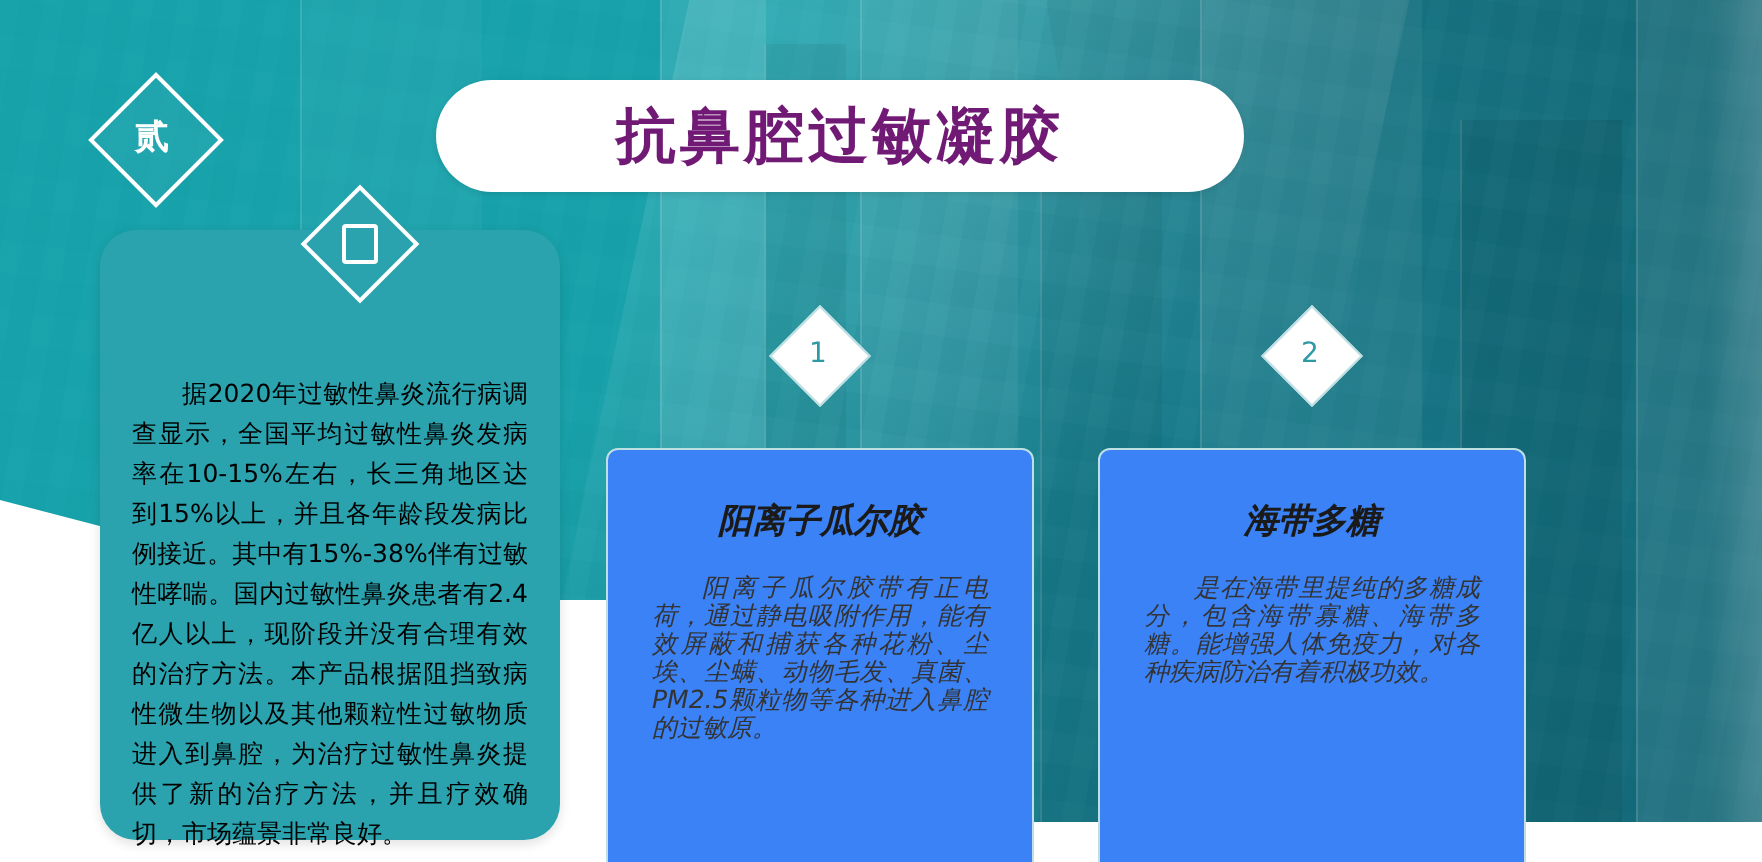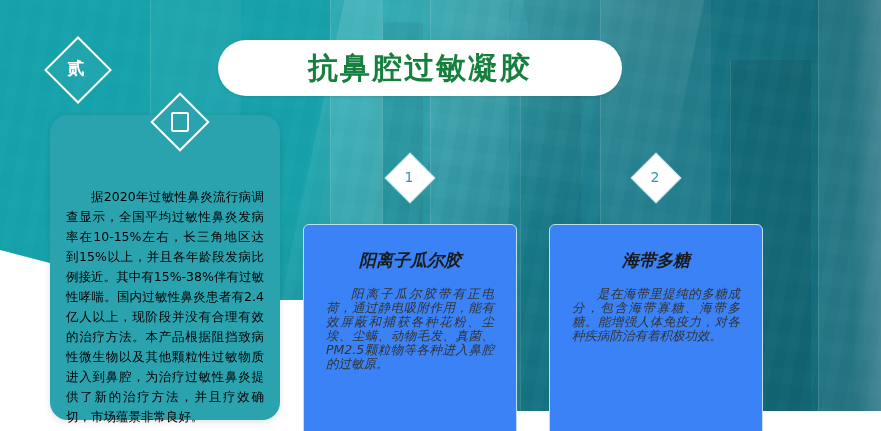--- a/index.html
+++ b/index.html
@@ -87,21 +87,21 @@
   }
 
   
   .title-pill{
     position:absolute;left:218px;top:40px;width:404px;height:56px;
     background:#ffffff;border-radius:28px;
     display:flex;align-items:center;justify-content:center;
     box-shadow:0 1px 3px rgba(0,0,0,0.10);
   }
   .title-pill .t{
-    color:#15803d;font-size:30px;font-weight:bold;letter-spacing:2px;
+    color:#701a75;font-size:30px;font-weight:bold;letter-spacing:2px;
     font-family:"DejaVu Sans", sans-serif;
   }
 
   
   .left-card{
     position:absolute;left:50px;top:115px;width:230px;height:305px;
     background:#2aa3ae;border-radius:18px;
     box-shadow:0 2px 6px rgba(0,0,0,0.12);
   }
   .left-card .icon-diamond{

